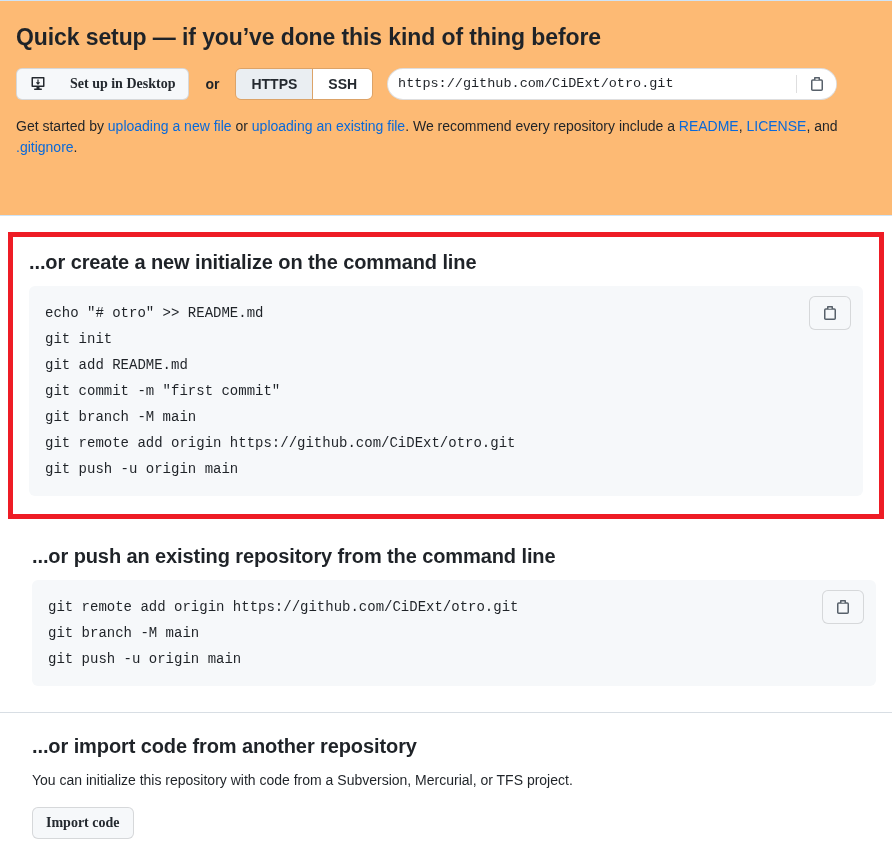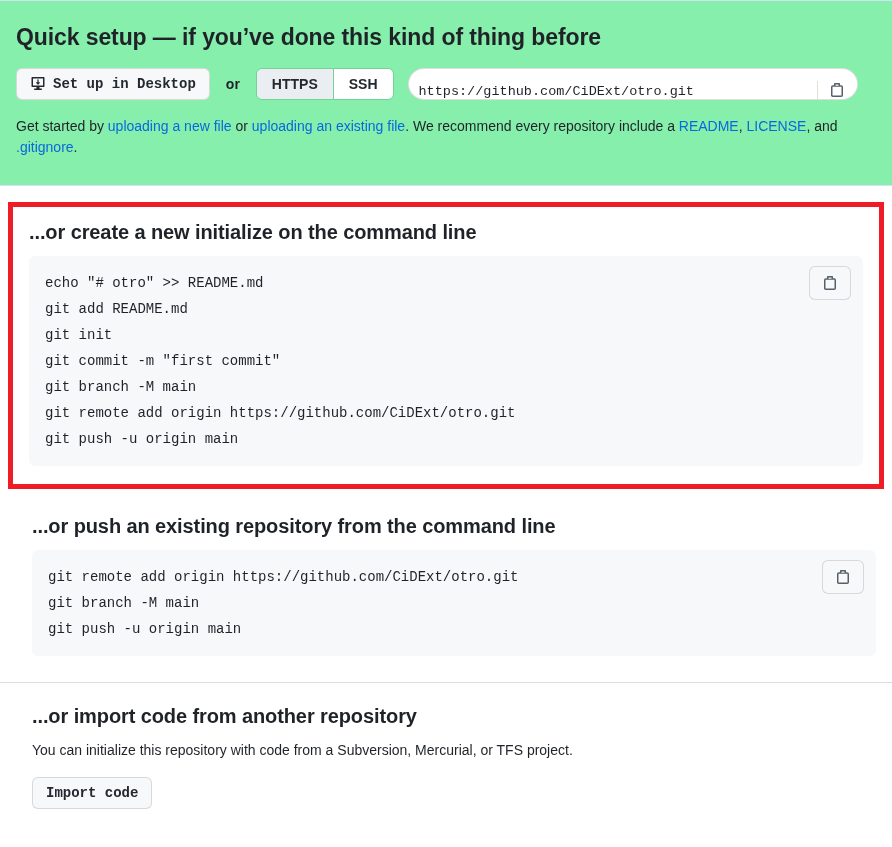--- a/index.html
+++ b/index.html
@@ -7,25 +7,25 @@
     margin: 0; padding: 0;
     width: 892px; height: 847px;
     background: #ffffff;
     font-family: "Liberation Sans", sans-serif;
     color: #1f2328;
     overflow: hidden;
   }
 
   
   .quick-setup {
-    background: #86efac;
+    background: #fdba74;
     border-top: 1px solid #cfe4f7;
     border-bottom: 1px solid #cfe4f7;
     padding: 22px 16px 20px 16px;
-    height: 186px;
+    height: 216px;
   }
   .qs-title {
     font-size: 23px;
     font-weight: 600;
     letter-spacing: -0.1px;
     color: #1f2328;
     margin: 0 0 16px 0;
     line-height: 1.25;
   }
 
@@ -39,24 +39,24 @@
     background: #f6f8fa;
     border: 1px solid rgba(31,35,40,0.15);
     border-radius: 6px;
     font-size: 14px;
     font-weight: 600;
     color: #24292f;
     padding: 6px 13px;
     height: 32px;
     display: inline-flex;
     align-items: center;
-    gap: 7px;
+    gap: 24px;
     cursor: pointer;
     white-space: nowrap;
-    font-family: Liberation Mono, monospace;
+    font-family: Liberation Serif, serif;
     line-height: 1;
   }
   .btn-desktop { background: #f6f8fa; }
 
   .or-word {
     font-size: 14px;
     font-weight: 600;
     color: #1f2328;
     margin: 0 16px;
   }
@@ -77,21 +77,21 @@
     color: #24292f;
     padding: 0 15px;
     cursor: pointer;
     font-family: "Liberation Sans", sans-serif;
   }
   .proto-btn.active { background: #eaeef2; }
   .proto-sep { width: 1px; background: rgba(31,35,40,0.15); }
 
   .url-wrap {
     display: inline-flex;
-    align-items: flex-end;
+    align-items: center;
     border: 1px solid rgba(31,35,40,0.15);
     border-radius: 16px;
     background: #ffffff;
     height: 32px;
     flex: 1;
     max-width: 450px;
     overflow: hidden;
   }
   .url-input {
     border: none;
@@ -224,22 +224,22 @@
   </div>
 
   <div class="qs-desc"><span>Get started by </span><a class="lnk">uploading a new file</a><span> or </span><a class="lnk">uploading an existing file</a><span>. We recommend every repository include a </span><a class="lnk">README</a><span>, </span><a class="lnk">LICENSE</a><span>, and </span><a class="lnk">.gitignore</a><span>.</span></div>
 </div>
 
 <div class="highlight-box">
   <div class="section">
     <h3 class="section-title">...or create a new initialize on the command line</h3>
     <div class="code-block">
       <div class="code-line">echo "# otro" &gt;&gt; README.md</div>
+      <div class="code-line">git init</div>
       <div class="code-line">git add README.md</div>
-      <div class="code-line">git init</div>
       <div class="code-line">git commit -m "first commit"</div>
       <div class="code-line">git branch -M main</div>
       <div class="code-line">git remote add origin https://github.com/CiDExt/otro.git</div>
       <div class="code-line">git push -u origin main</div>
       <button class="code-copy">
         <span>
           <svg class="icon-svg" width="16" height="16" viewBox="0 0 16 16" fill="#57606a">
             <path d="M5.75 1a.75.75 0 0 0-.75.75v1.5H3.75A1.75 1.75 0 0 0 2 5v8.25c0 .966.784 1.75 1.75 1.75h8.5A1.75 1.75 0 0 0 14 13.25V5a1.75 1.75 0 0 0-1.75-1.75H11v-1.5A.75.75 0 0 0 10.25 1h-4.5Zm.75 1.5h3v1.25h-3V2.5ZM3.5 5a.25.25 0 0 1 .25-.25h8.5a.25.25 0 0 1 .25.25v8.25a.25.25 0 0 1-.25.25h-8.5a.25.25 0 0 1-.25-.25V5Z"></path>
           </svg>
         </span>

